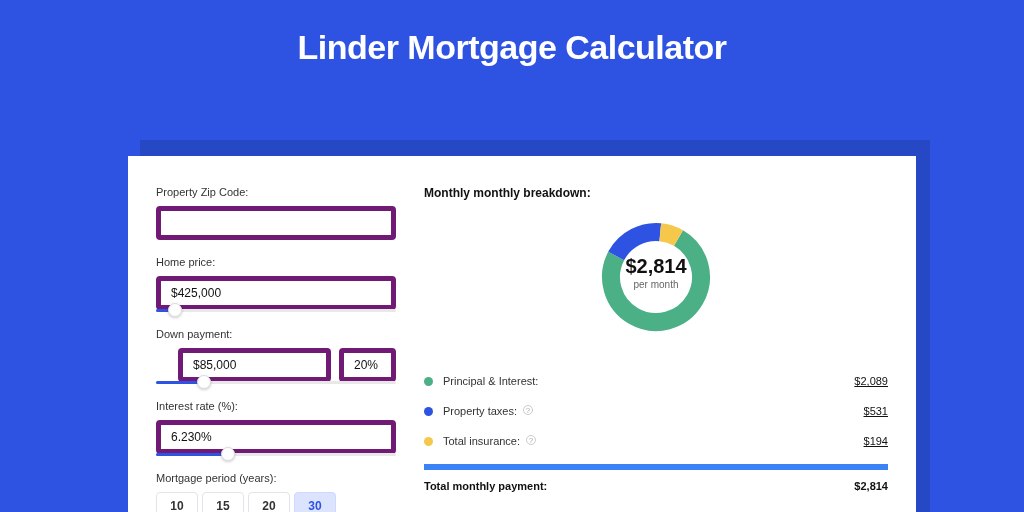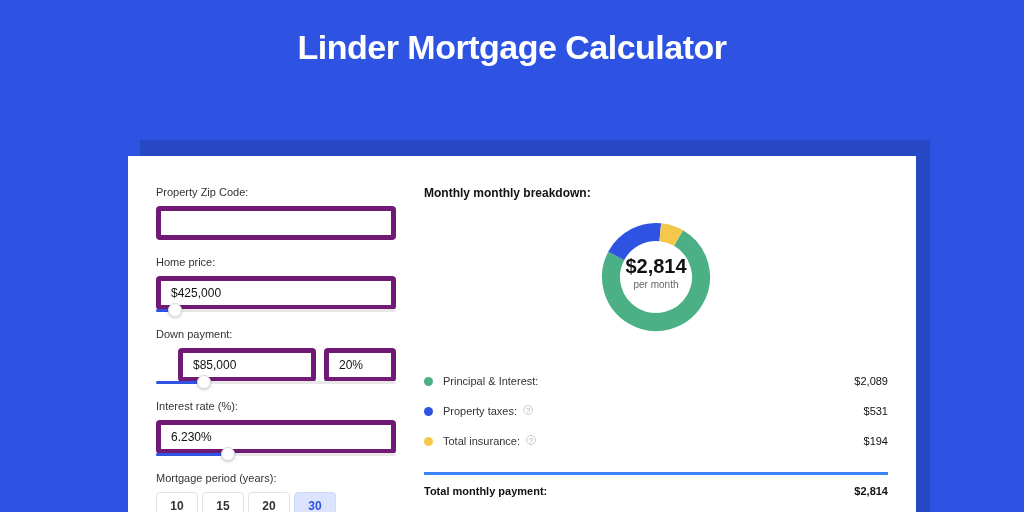--- a/index.html
+++ b/index.html
@@ -46,21 +46,21 @@
   width: 100%;
   height: 34px;
   border: 5px solid #701a75;
   border-radius: 4px;
   padding: 0 10px;
   font-size: 12px;
   color: #111;
 }
 .row2 { display: flex; gap: 8px; padding-left: 22px; }
 .row2 .col-a { flex: 1; }
-.row2 .col-b { width: 72px; }
+.row2 .col-b { width: 57px; }
 .slider-track {
   height: 3px;
   background: #e8e8e8;
   position: relative;
   margin-top: -1px;
   border-radius: 2px;
 }
 .slider-fill {
   position: absolute;
   left: 0; top: 0; bottom: 0;
@@ -97,34 +97,34 @@
   margin-bottom: 26px;
 }
 .donut-wrap svg { display: block; }
 .legend-row {
   display: flex; align-items: center;
   font-size: 11px; color: #333;
   padding: 9px 0;
 }
 .dot { width: 9px; height: 9px; border-radius: 50%; margin-right: 10px; flex-shrink: 0; }
 .leg-l { flex: 1; display: flex; align-items: flex-start; gap: 4px; }
-.leg-v { font-weight: 400; color: #111; font-size: 11px; }
+.leg-v { font-weight: 400; color: #111; font-size: 11px; text-decoration: underline; }
 .info-ic {
   width: 10px; height: 10px; border: 1px solid #ccc;
   border-radius: 50%; display: inline-flex;
   align-items: center; justify-content: center;
   font-size: 8px; color: #aaa; margin-left: 2px;
 }
 .total-row {
   display: flex; 
   font-size: 11px; font-weight: 700;
   color: #111;
   padding: 10px 0 14px 0;
-  border-top: 3px solid #3b82f6;
-  margin-top: 16px;
+  border-top: 6px solid #3b82f6;
+  margin-top: 8px;
 }
 .total-row .t-l { flex: 1; }
 .amort {
   border-top: 1px solid #eee;
   margin-top: 12px;
   padding-top: 18px;
 }
 .donut-center {
   text-align: center;
 }

